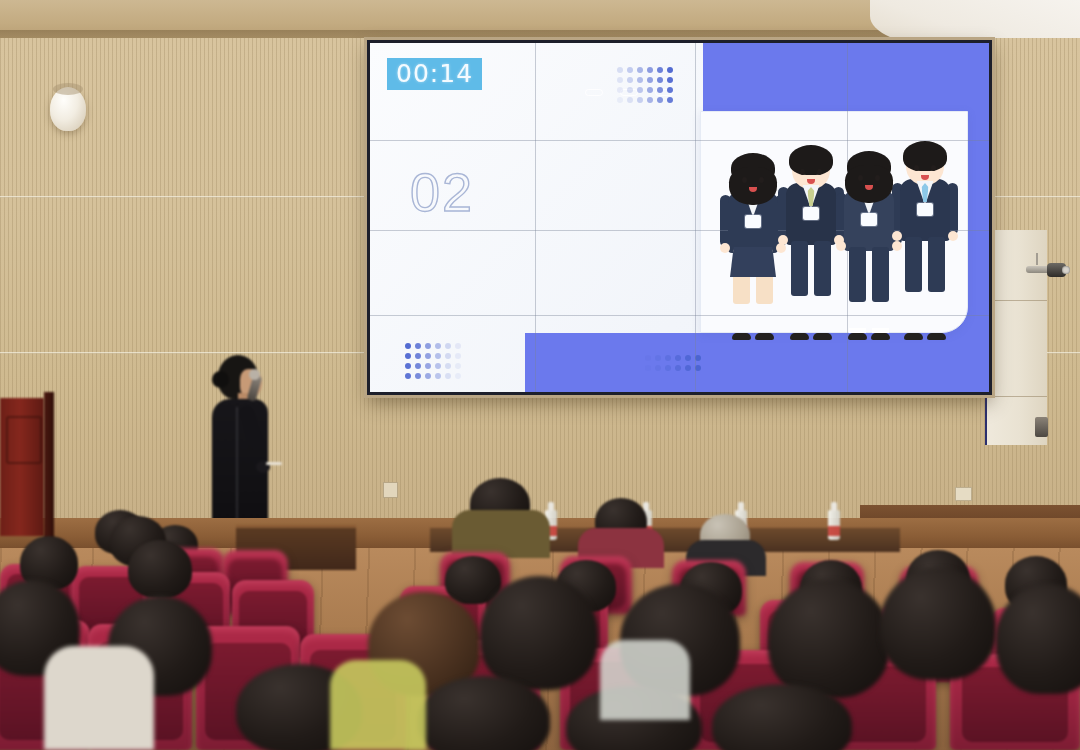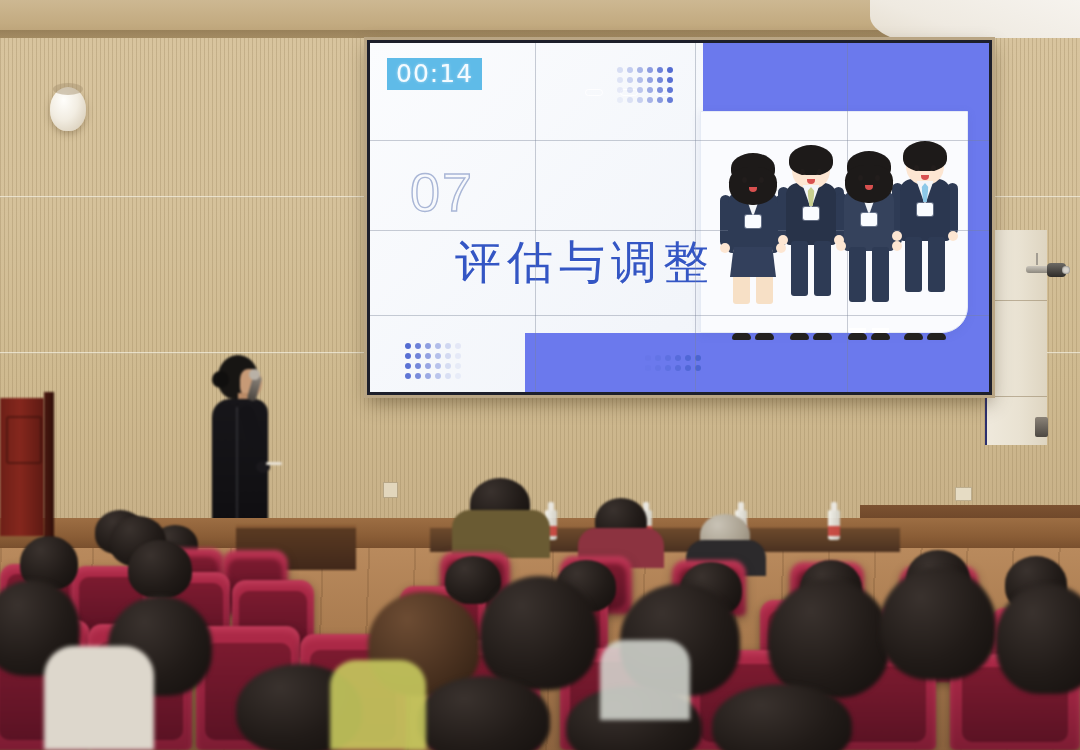--- a/index.html
+++ b/index.html
@@ -547,23 +547,22 @@
           <i style="opacity:.09"></i>
             <i style="opacity:.20"></i>
             <i style="opacity:.38"></i>
             <i style="opacity:.58"></i>
             <i style="opacity:.78"></i>
             <i style="opacity:.92"></i>
         </div>
 
         <div class="timer">00:14</div>
         <div class="part-row">
-          <span class="part-num">07</span>
+          <span class="part-num">02</span>
         </div>
-        <div class="cn-title">评估与调整</div>
 
         <div class="seam-v" style="left:165px"></div>
         <div class="seam-v" style="left:325px"></div>
         <div class="seam-v" style="left:477px"></div>
         <div class="seam-h" style="top:97px"></div>
         <div class="seam-h" style="top:187px"></div>
         <div class="seam-h" style="top:272px"></div>
       </div>
     </div>
   </div>

